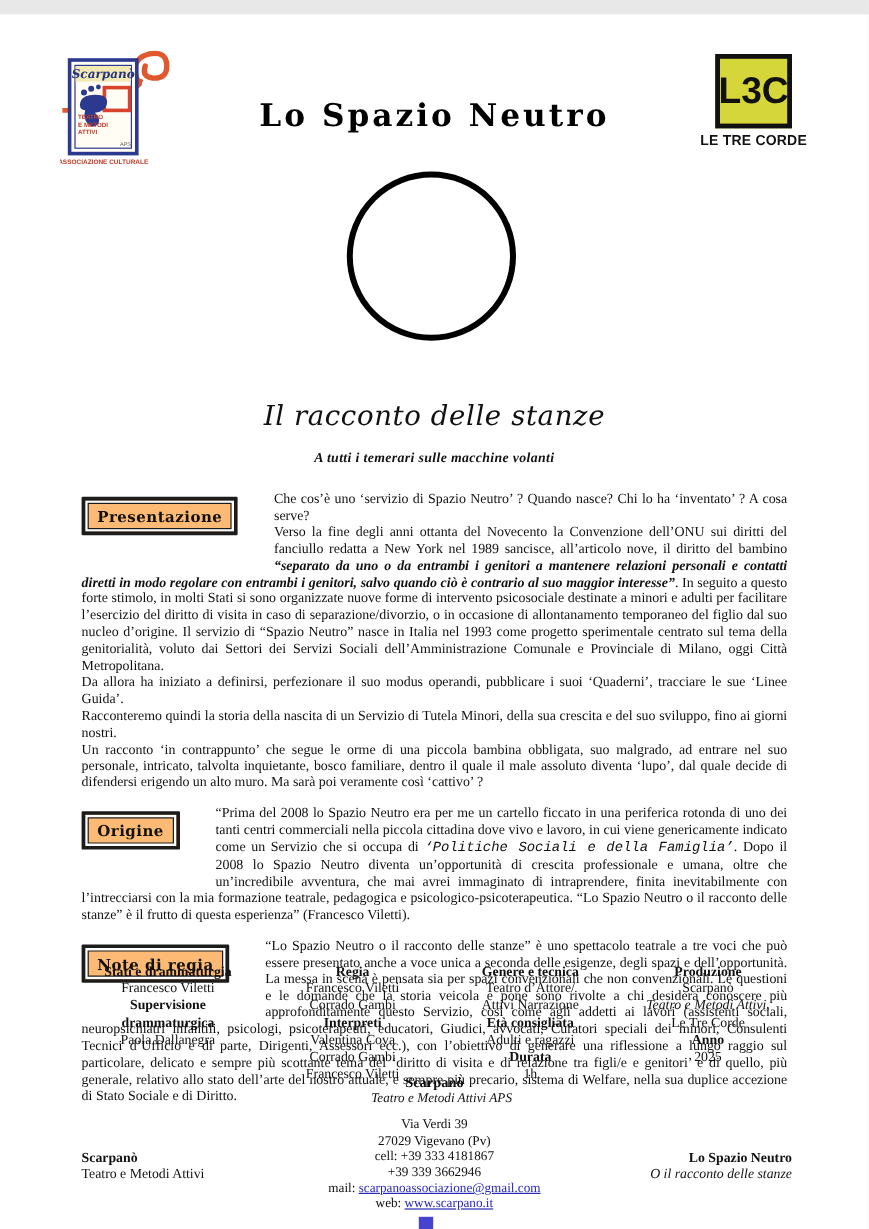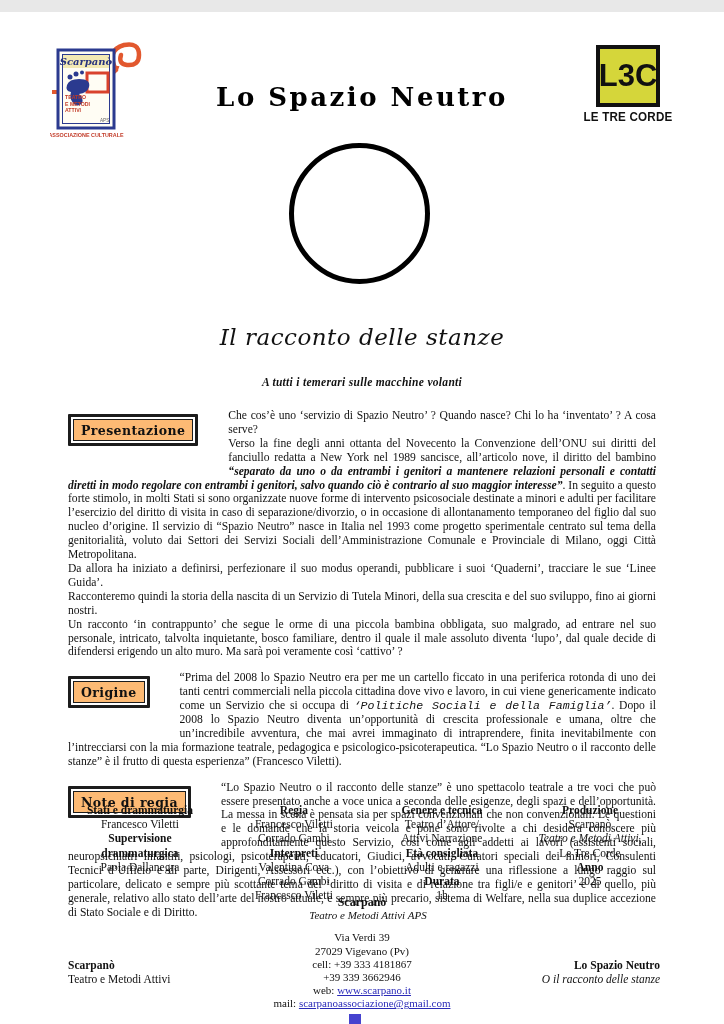--- a/index.html
+++ b/index.html
@@ -14,21 +14,21 @@
   .l3c{position:absolute;top:33px;right:50px;width:92px;text-align:center;}
   .l3c-box{width:56px;height:54px;border:4px solid #111;background:#d5d63a;margin:0 auto;
            display:flex;align-items:center;justify-content:center;
            font-family:"Liberation Sans",sans-serif;font-weight:bold;font-size:31px;color:#111;}
   .l3c-label{margin-top:3px;font-family:"Liberation Sans",sans-serif;font-weight:bold;
              font-size:12px;letter-spacing:0.2px;color:#111;transform:scaleX(0.97);}
 
   .circle{position:absolute;left:289px;top:131px;width:131px;height:131px;
           border:5px solid #000;border-radius:50%;}
 
-  .show-title{position:absolute;top:312px;left:0;width:100%;text-align:center;
+  .show-title{position:absolute;top:322px;left:0;width:100%;text-align:center;
               font-family:"DejaVu Serif",serif;font-style:italic;font-size:23px;letter-spacing:0.5px;}
   .dedication{position:absolute;top:364px;left:0;width:100%;text-align:center;
               font-style:italic;font-size:11.5px;letter-spacing:0.3px;font-weight:bold;}
 
   
   .content{position:absolute;top:397px;left:68px;width:588px;}
   .section{margin-bottom:12px;}
   .section::after{content:"";display:block;clear:both;}
   .label-box{float:left;margin:5px 30px 32px 0;padding:6px 10px 5px;
              border:3px solid #1c1c1c;border-radius:1px;
@@ -155,22 +155,22 @@
   </div>
 
   <div class="footer-center">
     <div class="footer-org">Scarpanò</div>
     <div class="footer-org-sub">Teatro e Metodi Attivi APS</div>
     <div>
         <div>Via Verdi 39</div>
         <div>27029 Vigevano (Pv)</div>
         <div>cell: +39 333 4181867</div>
         <div>+39 339 3662946</div>
+        <div><span>mail: </span><span class="link">scarpanoassociazione@gmail.com</span></div>
         <div><span>web: </span><span class="link">www.scarpano.it</span></div>
-        <div><span>mail: </span><span class="link">scarpanoassociazione@gmail.com</span></div>
       </div>
   </div>
 
   <div class="bottom-left">
     <div class="corner-title">Scarpanò</div>
     <div>Teatro e Metodi Attivi</div>
   </div>
   <div class="bottom-right">
     <div class="corner-title">Lo Spazio Neutro</div>
     <div class="corner-sub-italic">O il racconto delle stanze</div>

